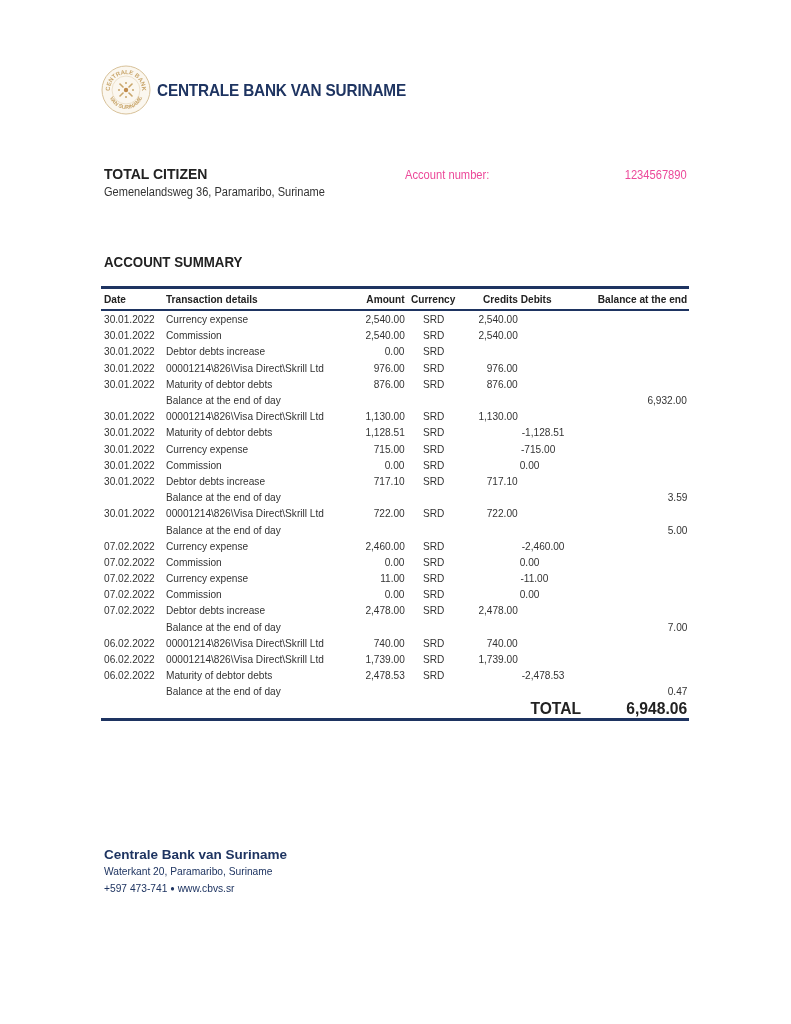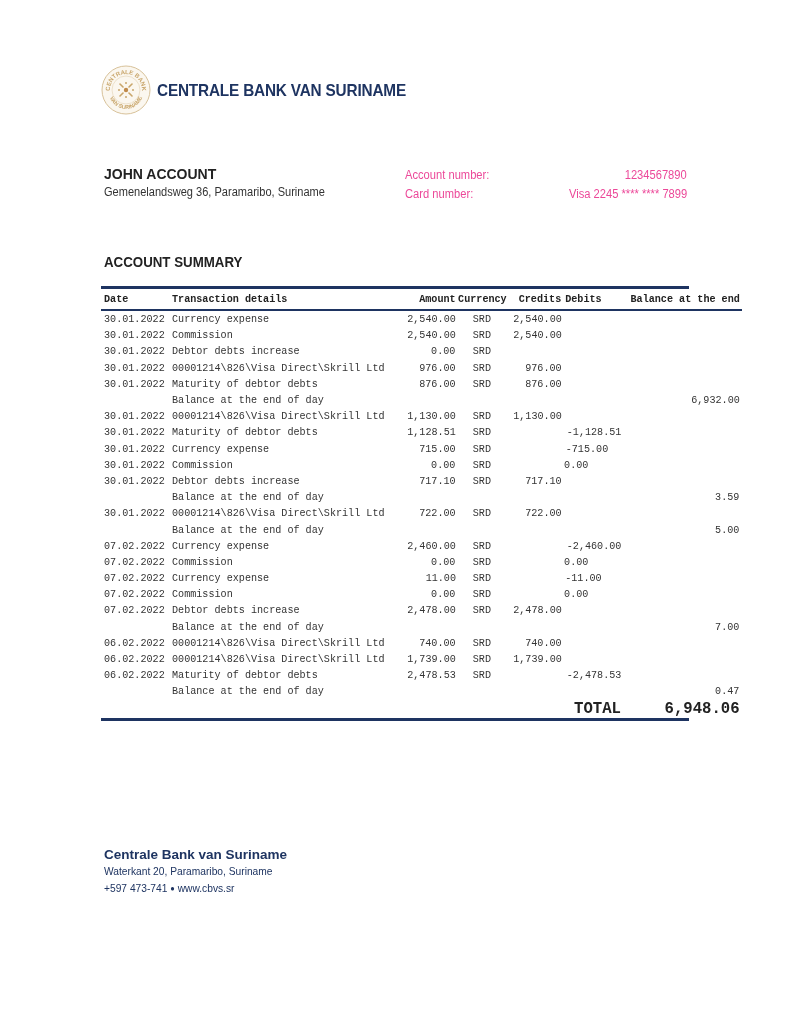--- a/index.html
+++ b/index.html
@@ -15,21 +15,21 @@
   .info-row { display: flex; justify-content: space-between; height: 18.5px; line-height: 18px; }
   .info-row span { display: inline-block; transform: scaleX(0.93); }
   .info-row .lbl { transform-origin: left center; }
   .info-row .val { transform-origin: right center; }
 
   .section-title { position: absolute; left: 104px; top: 254px; font-family: "Liberation Sans", sans-serif; font-weight: bold; font-size: 14px; color: #222; transform: scaleX(0.95); transform-origin: left center; }
 
   .tbl-wrap { position: absolute; left: 101px; top: 286px; width: 588px; }
   .rule-thick { height: 3px; background: #1e3461; }
   .rule-thin { height: 2px; background: #1e3461; }
-  table { border-collapse: collapse; width: 588px; font-family: Liberation Mono, monospace; font-size: 11px; color: #333; }
+  table { border-collapse: collapse; width: 588px; font-family: Liberation Sans, sans-serif; font-size: 11px; color: #333; }
   th, td { padding: 0; height: 16.2px; line-height: 16px; white-space: nowrap; }
   th { font-weight: bold; height: 20px; color: #222; }
   .c-date { width: 60px; text-align: left; padding-left: 3px; }
   .c-det { width: 170px; text-align: left; padding-left: 2px; }
   .c-amt { width: 68px; text-align: right; }
   .c-cur { width: 58px; text-align: center; }
   .c-cred { width: 56px; text-align: right; }
   .c-deb { width: 64px; text-align: left; }
   .c-bal { text-align: right; padding-right: 2px; }
   td span, th span { display: inline-block; transform: scaleX(0.92); }
@@ -61,31 +61,27 @@
       <line x1="31" y1="31" x2="28" y2="28"></line>
   </g>
   <circle cx="25" cy="25" r="2.2" fill="#c08a4a"></circle>
   <circle cx="25" cy="18" r="1" fill="#c9a66b"></circle>
     <circle cx="25" cy="32" r="1" fill="#c9a66b"></circle>
   <circle cx="18" cy="25" r="1" fill="#c9a66b"></circle>
     <circle cx="32" cy="25" r="1" fill="#c9a66b"></circle>
 </svg>
 <div class="bank-title">CENTRALE BANK VAN SURINAME</div>
 
-<div class="client-name">JOHN ACCOUNT</div>
+<div class="client-name">TOTAL CITIZEN</div>
 <div class="client-addr">Gemenelandsweg 36, Paramaribo, Suriname</div>
 
 <div class="info">
   <div class="info-row">
     <span class="lbl">Account number:</span>
     <span class="val">1234567890</span>
-  </div>
-  <div class="info-row">
-    <span class="lbl">Card number:</span>
-    <span class="val">Visa 2245 **** **** 7899</span>
   </div>
 </div>
 
 <div class="section-title">ACCOUNT SUMMARY</div>
 
 <div class="tbl-wrap">
   <div class="rule-thick"></div>
   <table>
     <thead>
       <tr>

